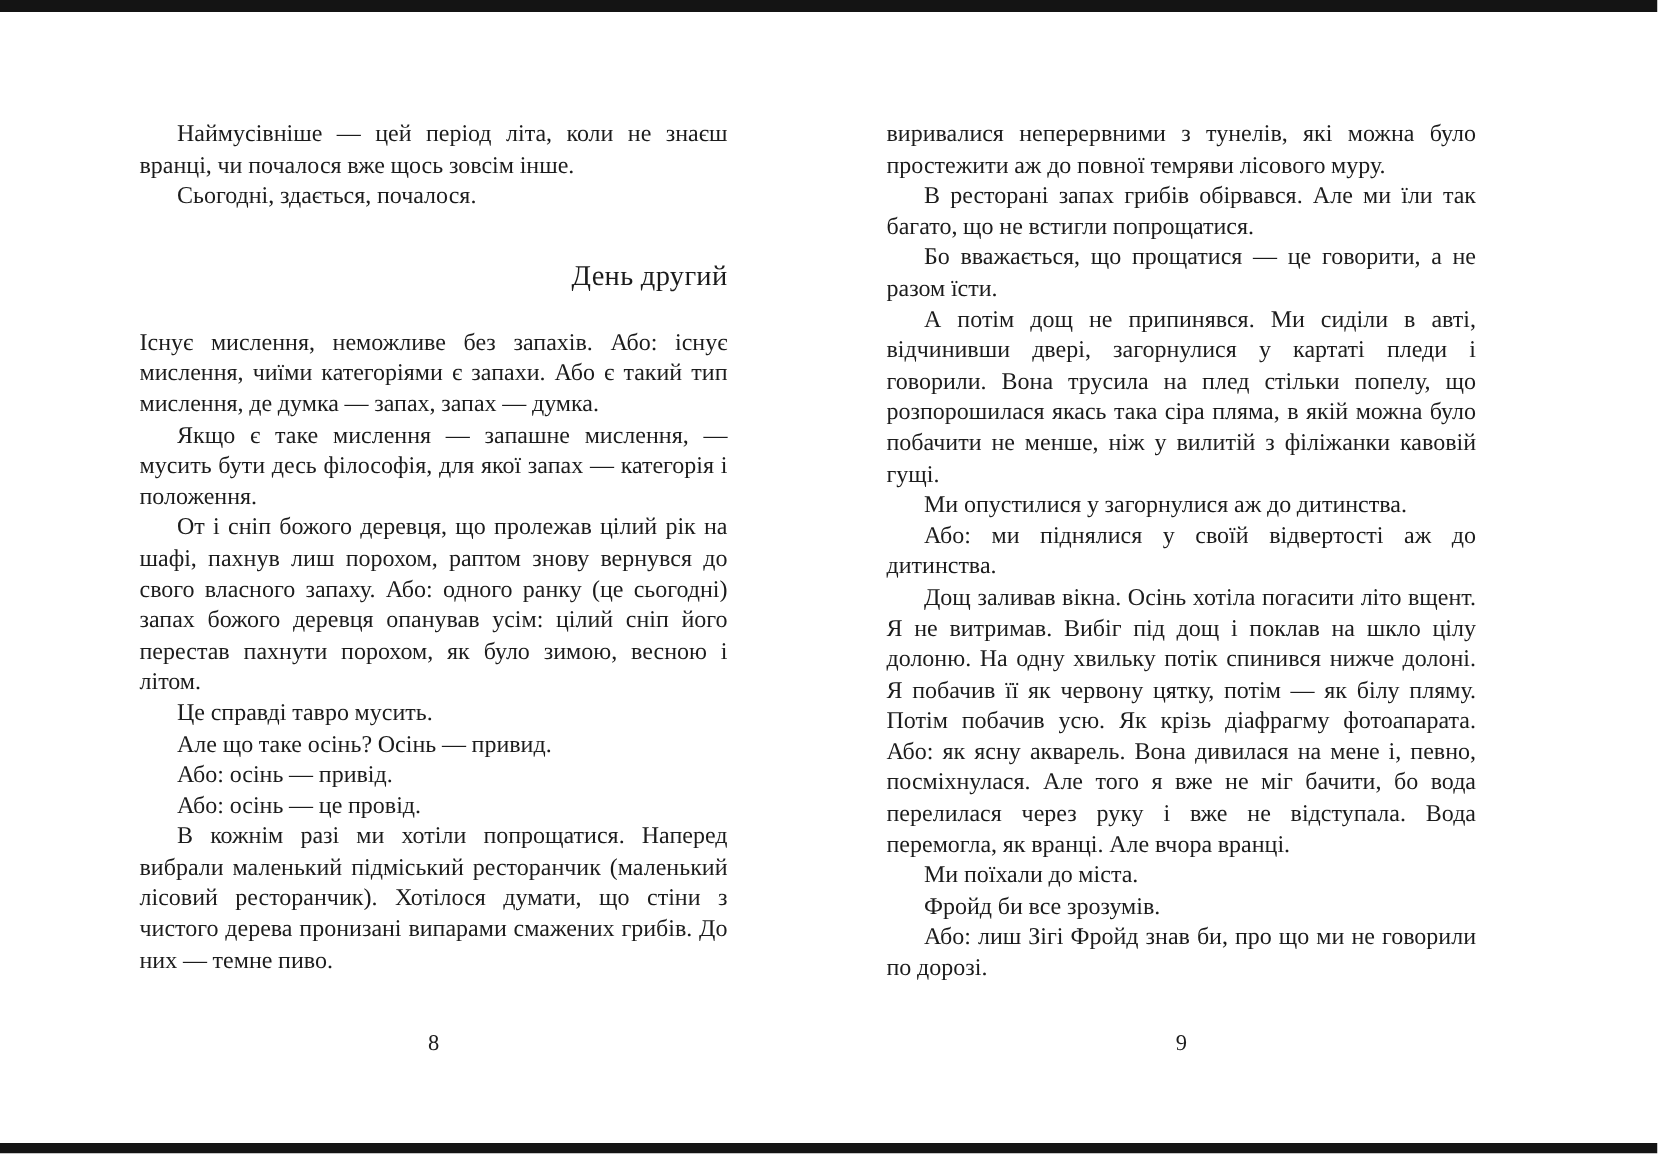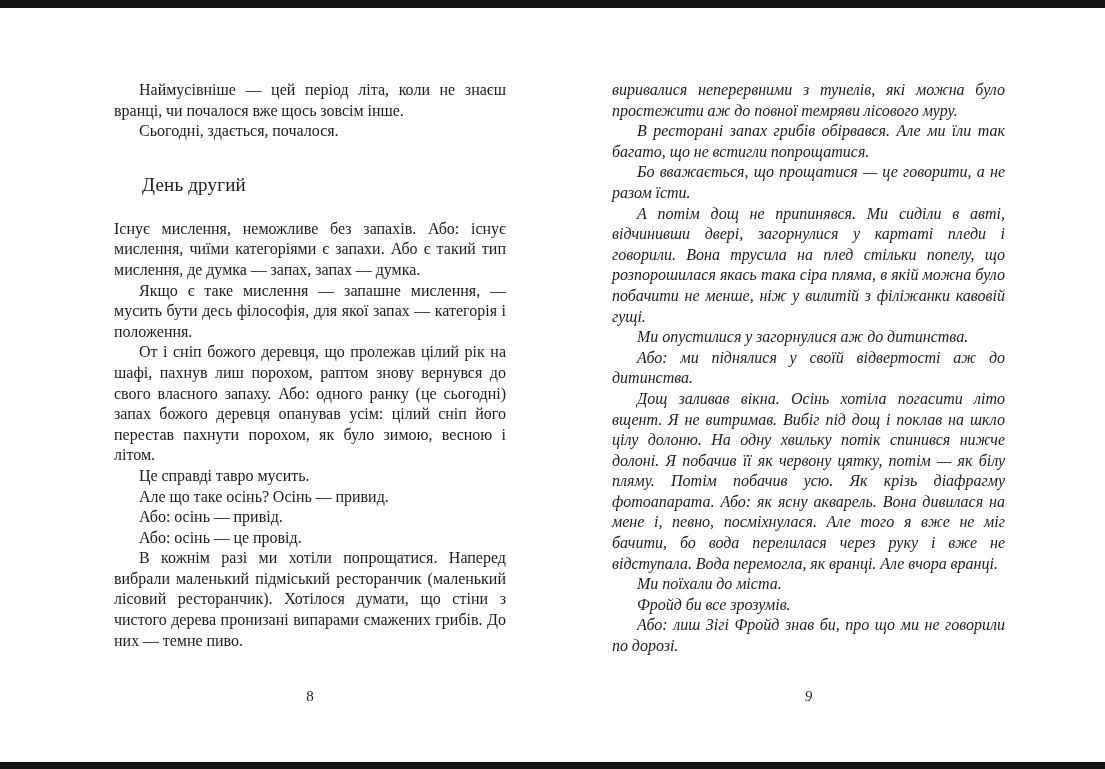--- a/index.html
+++ b/index.html
@@ -23,39 +23,40 @@
     background: #141414;
   }
   .edge-bar.top { top: 0; height: 8px; }
   .edge-bar.bottom { bottom: 0; height: 7px; }
 
   .page {
     position: absolute;
     top: 80px;
     height: 648px;
   }
-  .page.left  { left: 93px;  width: 392px; margin-left: 21px; }
-  .page.right { left: 612px; width: 393px; font-style: italic; }
+  .page.left  { left: 93px;  width: 392px; }
+  .page.right { left: 591px; width: 393px; }
 
   .page-text .para {
     font-size: 16px;
     line-height: 20.6px;
     color: #1c1c1c;
     text-align: justify;
     word-spacing: -0.2px;
   }
   .page-text .para.indent { text-indent: 25px; }
 
   .page-text .chapter-heading {
     font-family: "Liberation Serif", "DejaVu Serif", serif;
     font-size: 19px;
     font-weight: normal;
     color: #1c1c1c;
     margin: 32px 0 23px 28px;
     letter-spacing: 0.2px;
+    text-align: right;
   }
 
   .page-number {
     position: absolute;
     top: 608px;
     left: 0;
     width: 100%;
     text-align: center;
     font-size: 15px;
     color: #1c1c1c;

